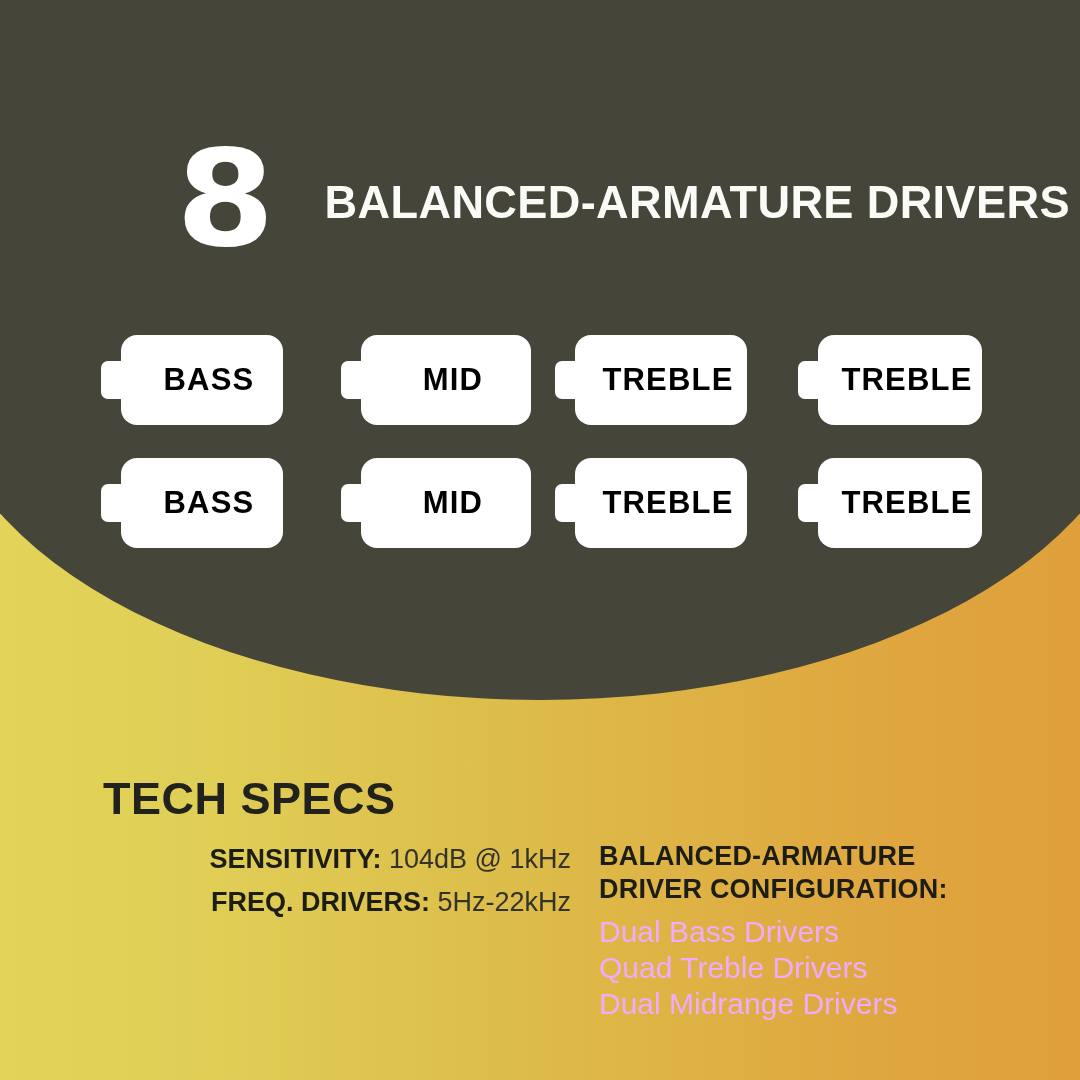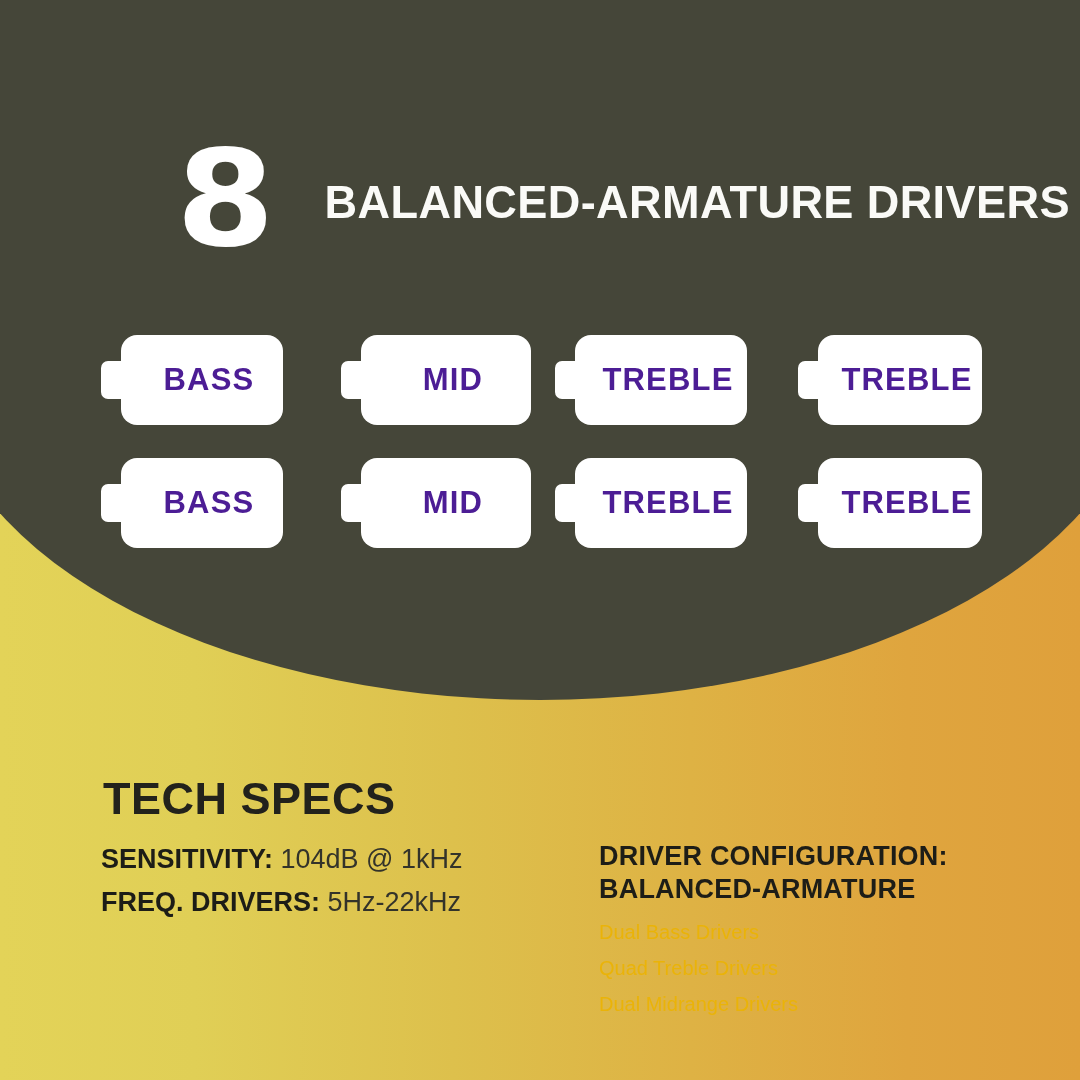--- a/index.html
+++ b/index.html
@@ -104,21 +104,21 @@
     position: absolute;
     left: -20px;
     top: 26px;
     width: 26px;
     height: 38px;
     background: #ffffff;
     border-top-left-radius: 7px;
     border-bottom-left-radius: 7px;
   }
   .chip-label {
-    color: #4c1d95;
+    color: #000000;
     font-weight: 700;
     font-size: 31px;
     letter-spacing: 1.2px;
     font-family: "Liberation Sans", sans-serif;
     position: relative;
     z-index: 2;
     padding-left: 14px;
   }
   .chip.c1 { left: 121px; width: 162px; }
   .chip.c2 { left: 361px; width: 170px; }
@@ -136,20 +136,21 @@
     letter-spacing: 0.5px;
     font-family: "Liberation Sans", sans-serif;
     margin-top: 16px;
   }
 
   .specs-left {
     position: absolute;
     left: 101px;
     top: 838px;
     width: 470px;
+    text-align: right;
   }
   .spec-line {
     font-size: 27px;
     line-height: 43px;
     color: #2a2a22;
     white-space: nowrap;
   }
   .spec-line .k {
     font-weight: 700;
     color: #1d1d17;
@@ -169,24 +170,24 @@
     font-size: 27px;
     line-height: 33px;
     font-weight: 700;
     color: #1d1d17;
     letter-spacing: 0.2px;
   }
   .config-list {
     margin-top: 8px;
   }
   .config-item {
-    font-size: 20px;
+    font-size: 30px;
     line-height: 36px;
     font-weight: 400;
-    color: #eab308;
+    color: #f0abfc;
   }
 </style>
 </head>
 <body>
 
 <div id="infographic">
 
   <div class="yellow-bg"></div>
   <div class="dark-panel"></div>
 
@@ -245,22 +246,22 @@
       <span class="v">104dB @ 1kHz</span>
     </div>
     <div class="spec-line">
       <span class="k">FREQ. DRIVERS:</span>
       <span class="v">5Hz-22kHz</span>
     </div>
   </div>
 
   <div class="specs-right">
     <div class="config-title">
+      <div>BALANCED-ARMATURE</div>
       <div>DRIVER CONFIGURATION:</div>
-      <div>BALANCED-ARMATURE</div>
     </div>
     <div class="config-list">
       <div class="config-item">Dual Bass Drivers</div>
       <div class="config-item">Quad Treble Drivers</div>
       <div class="config-item">Dual Midrange Drivers</div>
     </div>
   </div>
 
 </div>
 

